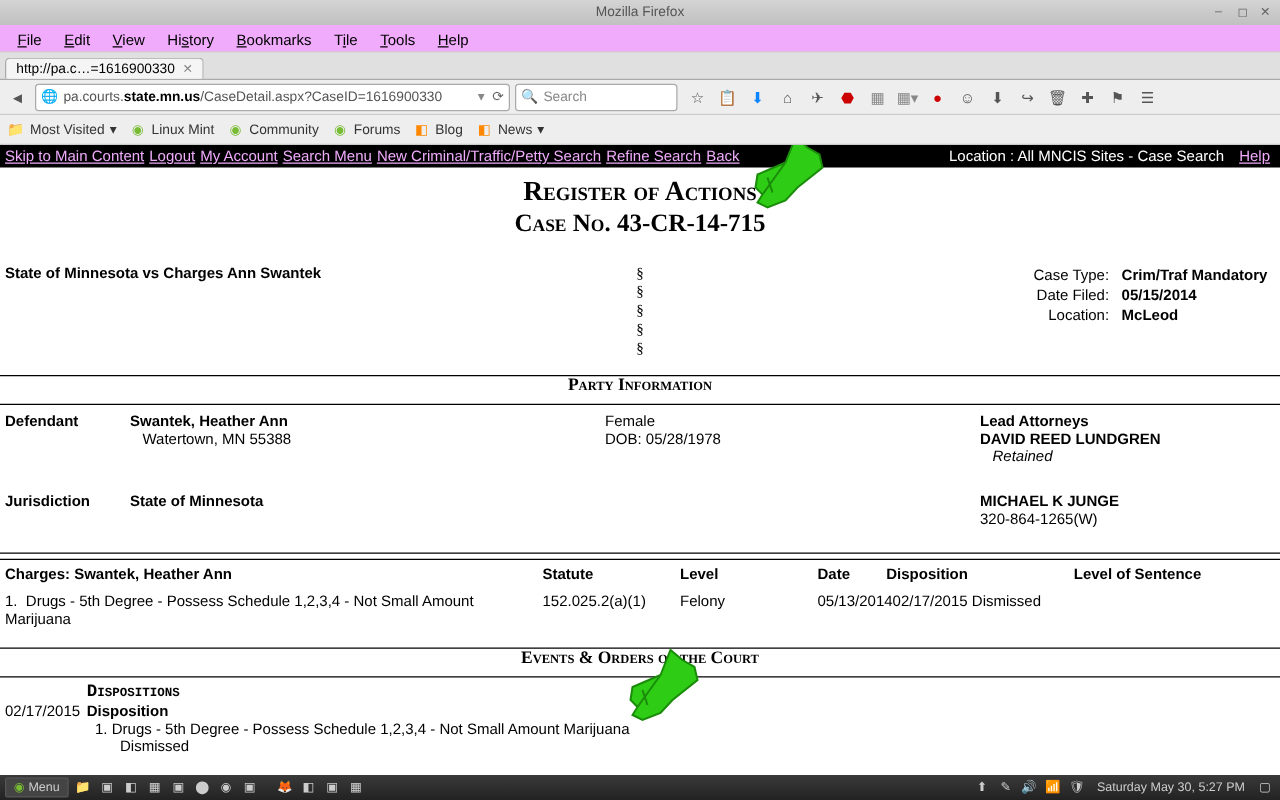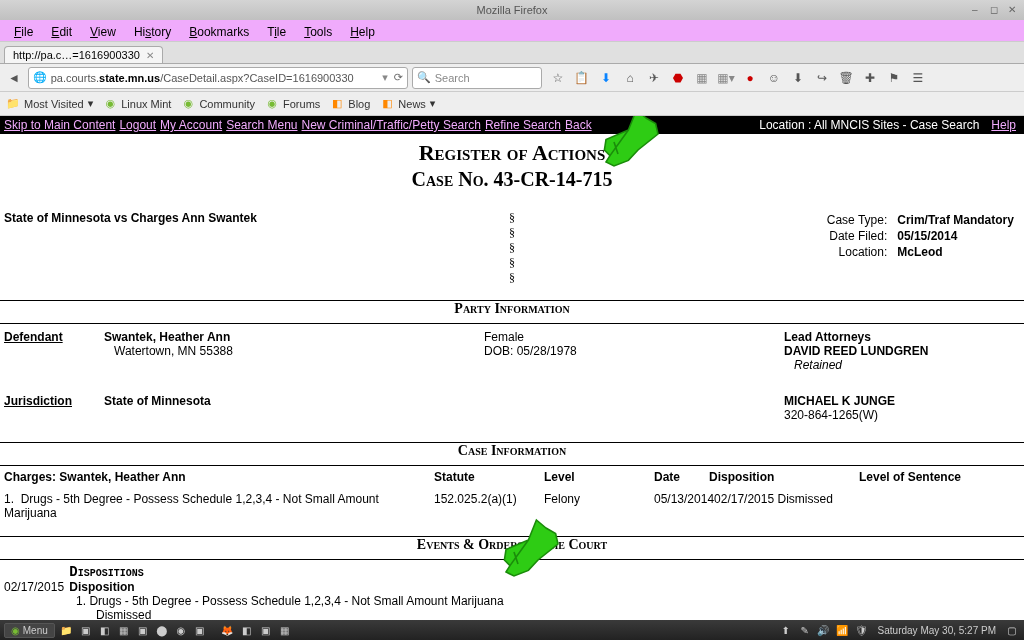--- a/index.html
+++ b/index.html
@@ -48,21 +48,21 @@
     .case-right { flex: 0 0 48%; }
     .case-right table { margin-left: auto; }
     .case-right td { padding: 0 4px; white-space: nowrap; }
     .case-right .lbl { text-align: right; }
     .case-right .val { font-weight: bold; }
     
     .section-hr { border: none; border-top: 1px solid #000; margin: 4px 0 0; }
     .section-title { text-align: center; font-family: "Times New Roman", serif; font-weight: bold; font-variant: small-caps; font-size: 14px; margin-bottom: 6px; }
     
     .party-row { display: flex; padding: 6px 4px 16px; }
-    .party-c1 { flex: 0 0 100px; font-weight: bold; text-decoration: underline; }
+    .party-c1 { flex: 0 0 100px; font-weight: bold; }
     .party-c2 { flex: 0 0 380px; }
     .party-c3 { flex: 0 0 300px; }
     .party-c4 { flex: 1; }
     
     .charges { display: flex; padding: 4px 4px; }
     .ch-c1 { flex: 0 0 430px; }
     .ch-c2 { flex: 0 0 110px; }
     .ch-c3 { flex: 0 0 110px; }
     .ch-c4 { flex: 0 0 55px; }
     .ch-c5 { flex: 0 0 150px; }
@@ -244,21 +244,20 @@
     <div class="party-c1">Jurisdiction</div>
     <div class="party-c2"><b>State of Minnesota</b></div>
     <div class="party-c3"></div>
     <div class="party-c4">
       <b>MICHAEL K JUNGE</b><br>
       <span>320-864-1265(W)</span>
     </div>
   </div>
 
   <hr class="section-hr">
-  <div class="section-title">Case Information</div>
   <hr class="section-hr">
 
   <div class="charges">
     <div class="ch-c1 hd">Charges: Swantek, Heather Ann</div>
     <div class="ch-c2 hd">Statute</div>
     <div class="ch-c3 hd">Level</div>
     <div class="ch-c4 hd">Date</div>
     <div class="ch-c5 hd">Disposition</div>
     <div class="ch-c6 hd">Level of Sentence</div>
   </div>

